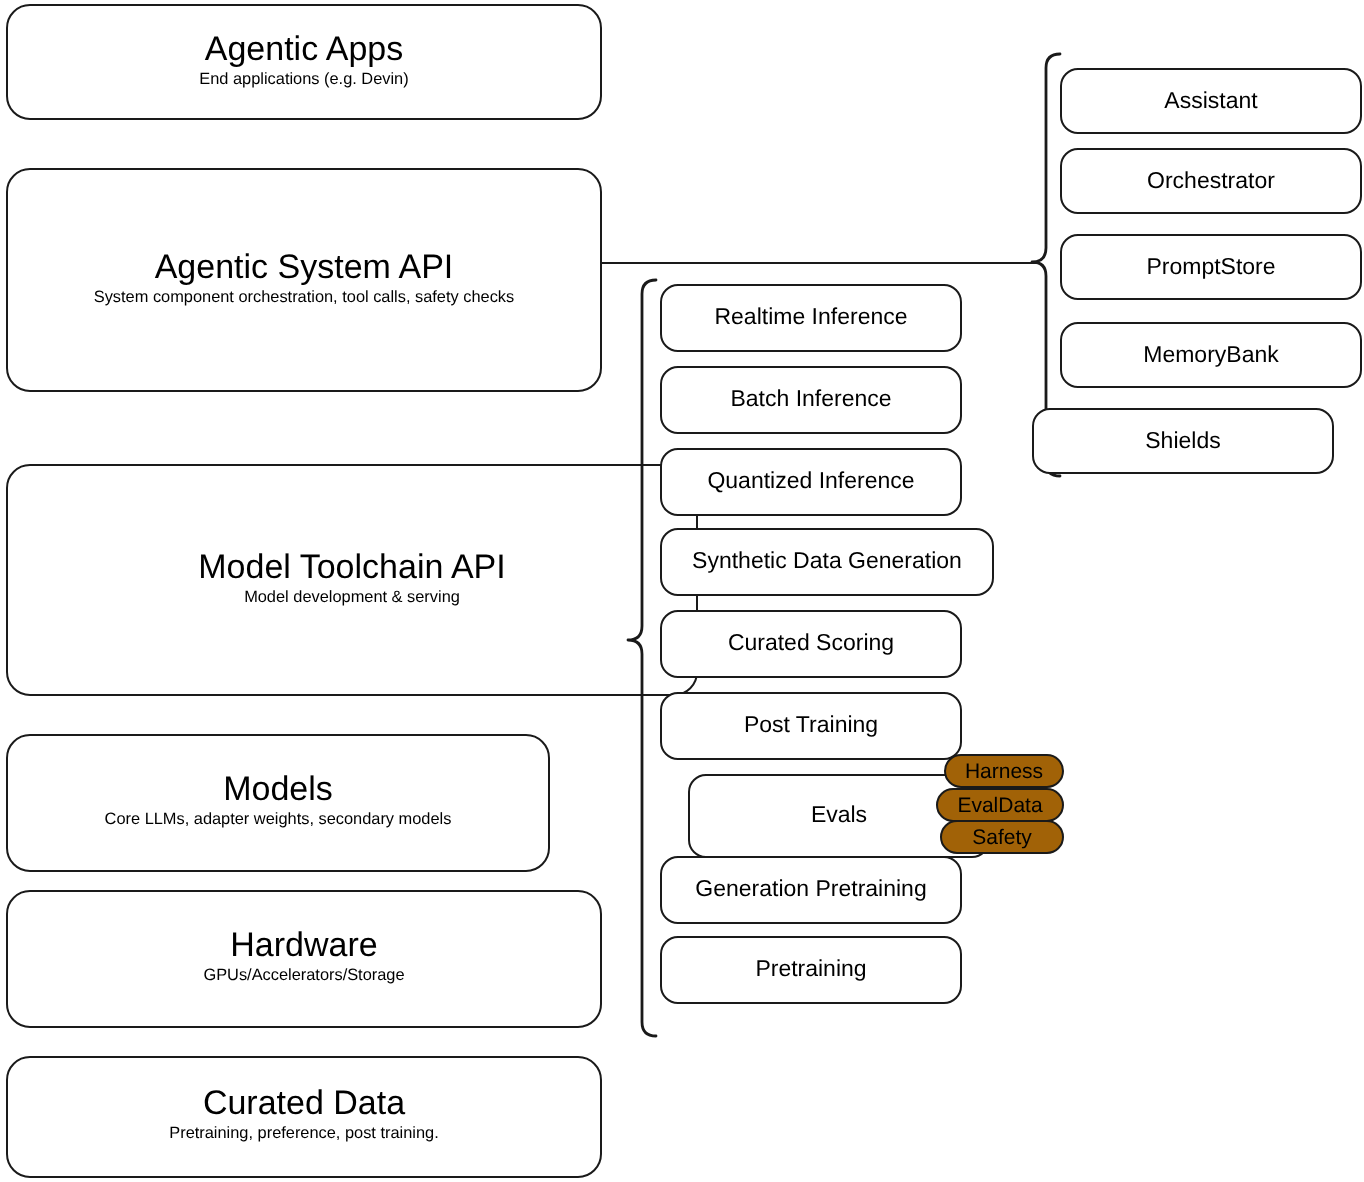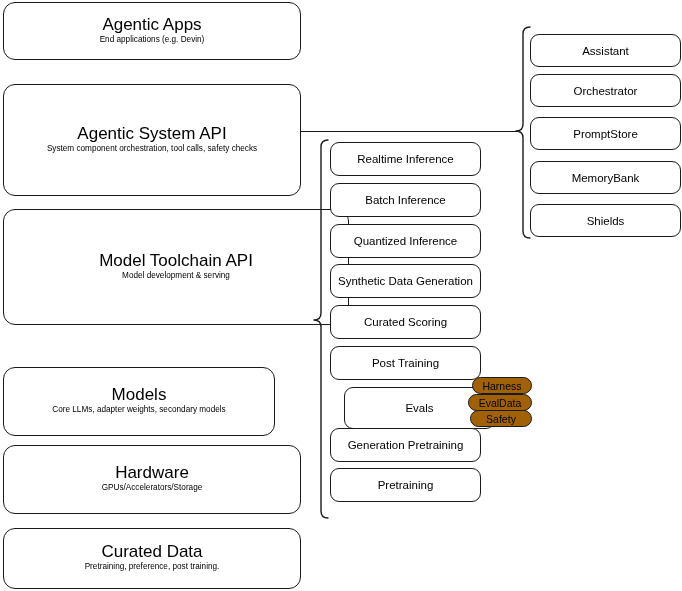--- a/index.html
+++ b/index.html
@@ -96,21 +96,21 @@
 
 <div id="canvas">
     <div class="box" style="left: 3px; top: 2px; width: 298px; height: 58px;">
       <div class="title">Agentic Apps</div>
       <div class="subtitle">End applications (e.g. Devin)</div>
     </div>
     <div class="box" style="left: 3px; top: 84px; width: 298px; height: 112px;">
       <div class="title">Agentic System API</div>
       <div class="subtitle">System component orchestration, tool calls, safety checks</div>
     </div>
-    <div class="box" style="left: 3px; top: 209px; width: 346px; height: 116px;">
+    <div class="box" style="left: 3px; top: 232px; width: 346px; height: 116px;">
       <div class="title">Model Toolchain API</div>
       <div class="subtitle">Model development &amp; serving</div>
     </div>
     <div class="box" style="left: 3px; top: 367px; width: 272px; height: 69px;">
       <div class="title">Models</div>
       <div class="subtitle">Core LLMs, adapter weights, secondary models</div>
     </div>
     <div class="box" style="left: 3px; top: 445px; width: 298px; height: 69px;">
       <div class="title">Hardware</div>
       <div class="subtitle">GPUs/Accelerators/Storage</div>
@@ -119,30 +119,30 @@
       <div class="title">Curated Data</div>
       <div class="subtitle">Pretraining, preference, post training.</div>
     </div>
     <div class="connector" style="left: 301px; top: 131px; width: 217px;"></div>
     <svg class="brace" width="14" height="378" style="left: 314px; top: 140px;">
       <path d="M 14 0 q -7 0 -7 7 L 7 173 q 0 7 -7 7 q 7 0 7 7 L 7 371 q 0 7 7 7"></path>
     </svg>
     <div class="stack-box" style="left: 330px; top: 142px; width: 151px; height: 34px;">Realtime Inference</div>
     <div class="stack-box" style="left: 330px; top: 183px; width: 151px; height: 34px;">Batch Inference</div>
     <div class="stack-box" style="left: 330px; top: 224px; width: 151px; height: 34px;">Quantized Inference</div>
-    <div class="stack-box" style="left: 330px; top: 264px; width: 151px; height: 34px;">Synthetic Data Generation</div>
+    <div class="stack-box" style="left: 330px; top: 264px; width: 167px; height: 34px;">Synthetic Data Generation</div>
     <div class="stack-box" style="left: 330px; top: 305px; width: 151px; height: 34px;">Curated Scoring</div>
     <div class="stack-box" style="left: 330px; top: 346px; width: 151px; height: 34px;">Post Training</div>
     <div class="stack-box" style="left: 344px; top: 387px; width: 151px; height: 42px;">Evals</div>
     <div class="stack-box" style="left: 330px; top: 428px; width: 151px; height: 34px;">Generation Pretraining</div>
     <div class="stack-box" style="left: 330px; top: 468px; width: 151px; height: 34px;">Pretraining</div>
     <div class="pill" style="left: 472px; top: 377px; width: 60px; height: 17px;">Harness</div>
     <div class="pill" style="left: 468px; top: 394px; width: 64px; height: 17px;">EvalData</div>
     <div class="pill" style="left: 470px; top: 410px; width: 62px; height: 17px;">Safety</div>
     <svg class="brace" width="14" height="211" style="left: 516px; top: 27px;">
       <path d="M 14 0 q -7 0 -7 7 L 7 97 q 0 7 -7 7 q 7 0 7 7 L 7 204 q 0 7 7 7"></path>
     </svg>
     <div class="stack-box" style="left: 530px; top: 34px; width: 151px; height: 33px;">Assistant</div>
     <div class="stack-box" style="left: 530px; top: 74px; width: 151px; height: 33px;">Orchestrator</div>
     <div class="stack-box" style="left: 530px; top: 117px; width: 151px; height: 33px;">PromptStore</div>
     <div class="stack-box" style="left: 530px; top: 161px; width: 151px; height: 33px;">MemoryBank</div>
-    <div class="stack-box" style="left: 530px; top: 204px; width: 151px; height: 33px;">Shields</div>
+    <div class="stack-box" style="left: 516px; top: 204px; width: 151px; height: 33px;">Shields</div>
   </div>
 
 </body></html>

